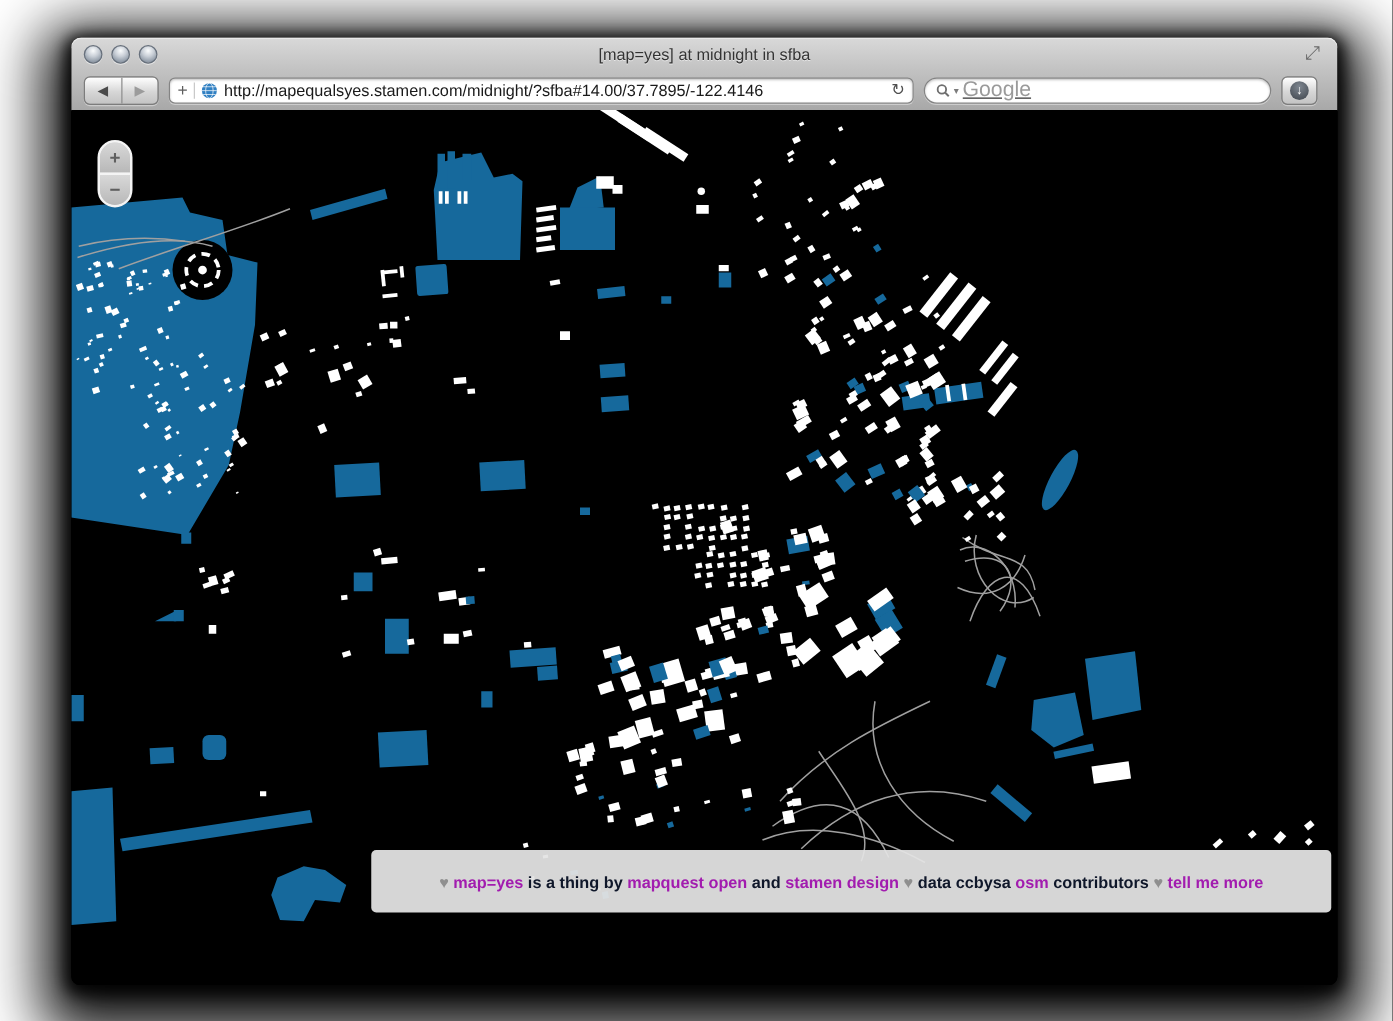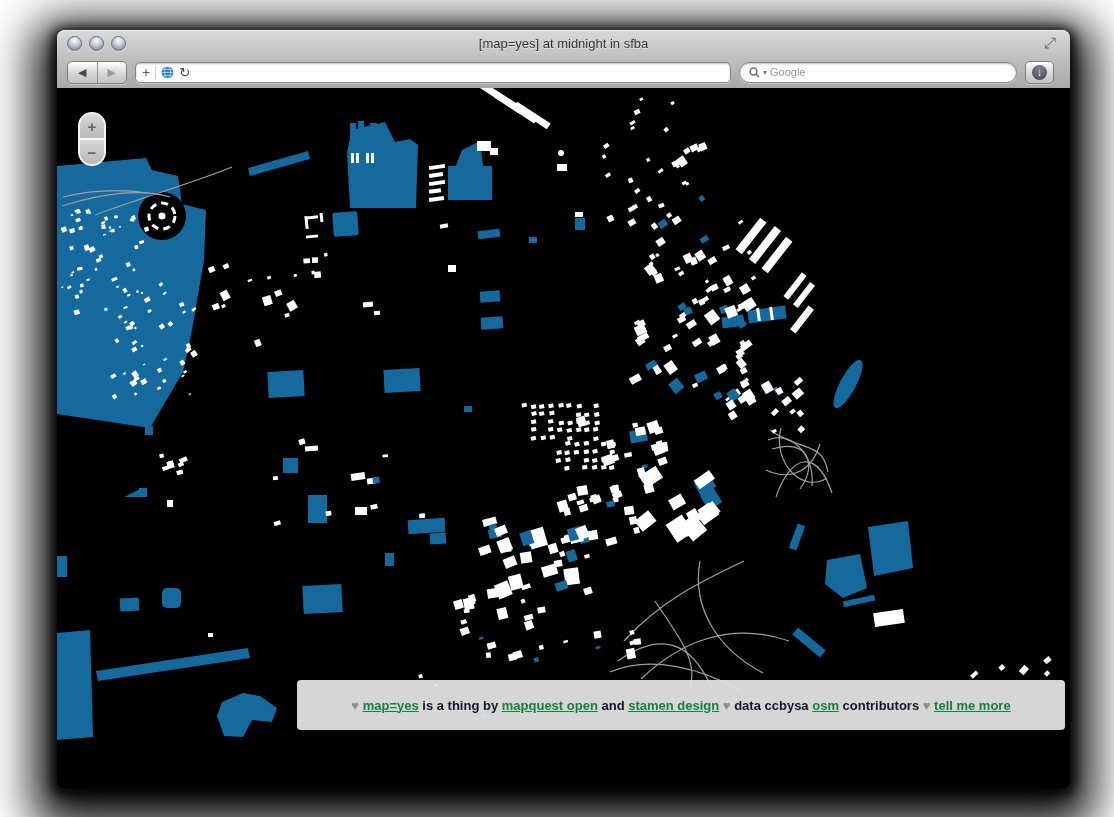--- a/index.html
+++ b/index.html
@@ -42,22 +42,22 @@
     display:flex;align-items:center;box-sizing:border-box;
     box-shadow:inset 0 1px 2px rgba(0,0,0,0.25),0 1px 0 rgba(255,255,255,0.4);
   }
   .urlfield{width:596px;padding:0 6px;gap:5px;}
   .plus{font-size:14px;color:#5e5e5e;line-height:19px;}
   .vdiv{width:1px;height:13px;background:#c9c9c9;}
   .urlinput{flex:1;border:none;outline:none;font-size:13px;color:#1a1a1a;background:transparent;
     font-family:"Liberation Sans","DejaVu Sans",sans-serif;padding:0;}
   .refresh{font-size:13px;color:#4f4f4f;}
   .searchfield{width:278px;border-radius:11px;padding:0 9px;gap:3px;}
-  .searchinput{flex:1;border:none;outline:none;font-size:11px;background:transparent;
-    font-family:"Liberation Sans","DejaVu Sans",sans-serif;padding:0;color:#333;}
+  .searchinput{flex:1;border:none;outline:none;font-size:17px;background:transparent;
+    font-family:"Liberation Sans","DejaVu Sans",sans-serif;padding:0;color:#333;text-decoration:underline;}
   .searchinput::placeholder{color:#9a9a9a;}
   .caret{font-size:8px;color:#7c7c7c;}
   .dlbtn{
     width:27px;height:21px;border:1px solid #7c7c7c;border-radius:5px;
     background:linear-gradient(#ffffff,#d6d6d6 55%,#c3c3c3);
     display:flex;align-items:center;justify-content:center;box-shadow:0 1px 0 rgba(255,255,255,0.4);
   }
   .dlcirc{width:15px;height:15px;border-radius:50%;
     background:radial-gradient(circle at 50% 30%,#7e8690,#4e545c 75%);
     color:#fff;font-size:10px;line-height:15px;text-align:center;font-weight:bold;}
@@ -73,21 +73,21 @@
     font-size:15px;font-weight:bold;color:#5f5f5f;
     background:linear-gradient(#d8d8d8,#b8b8b8);}
   .zoombtn.in{border-bottom:2px solid #f4f4f4;}
   .attribution{
     position:absolute;left:240px;top:592px;width:768px;height:50px;border-radius:4px;
     background:rgba(227,227,227,0.94);display:flex;align-items:center;justify-content:center;
     font-size:13px;font-weight:bold;white-space:pre;
   }
   .attribution .plainseg{color:#0f172a;}
   .attribution .heartseg{color:#8f8f8f;}
-  .attribution .linkseg{color:#15803d;text-decoration:underline;cursor:pointer;}
+  .attribution .linkseg{color:#a21caf;cursor:pointer;}
 </style>
 </head>
 <body>
 
 <div class="window">
   <div class="chrome">
     <div class="titlebar">
       <div class="traffic">
         <div class="orb"></div>
         <div class="orb"></div>
@@ -104,20 +104,21 @@
       <div class="field urlfield">
         <span class="plus">+</span>
         <span class="vdiv"></span>
         <svg width="13" height="13" viewBox="0 0 13 13">
           <circle cx="6.5" cy="6.5" r="6" fill="#2f7fc2"></circle>
           <ellipse cx="6.5" cy="6.5" rx="3" ry="6" fill="none" stroke="rgba(255,255,255,0.7)" stroke-width="0.8"></ellipse>
           <line x1="0.5" y1="6.5" x2="12.5" y2="6.5" stroke="rgba(255,255,255,0.7)" stroke-width="0.8"></line>
           <line x1="1.5" y1="3.4" x2="11.5" y2="3.4" stroke="rgba(255,255,255,0.7)" stroke-width="0.8"></line>
           <line x1="1.5" y1="9.6" x2="11.5" y2="9.6" stroke="rgba(255,255,255,0.7)" stroke-width="0.8"></line>
         </svg>
+        <input class="urlinput" value="http://mapequalsyes.stamen.com/midnight/?sfba#14.00/37.7895/-122.4146" style="">
         <span class="refresh">↻</span>
       </div>
       <div class="field searchfield">
         <svg width="11" height="11" viewBox="0 0 11 11">
           <circle cx="4.5" cy="4.5" r="3.4" fill="none" stroke="#6f6f6f" stroke-width="1.5"></circle>
           <line x1="7" y1="7" x2="10" y2="10" stroke="#6f6f6f" stroke-width="1.5"></line>
         </svg>
         <span class="caret">▾</span>
         <input class="searchinput" placeholder="Google" style="">
       </div>

